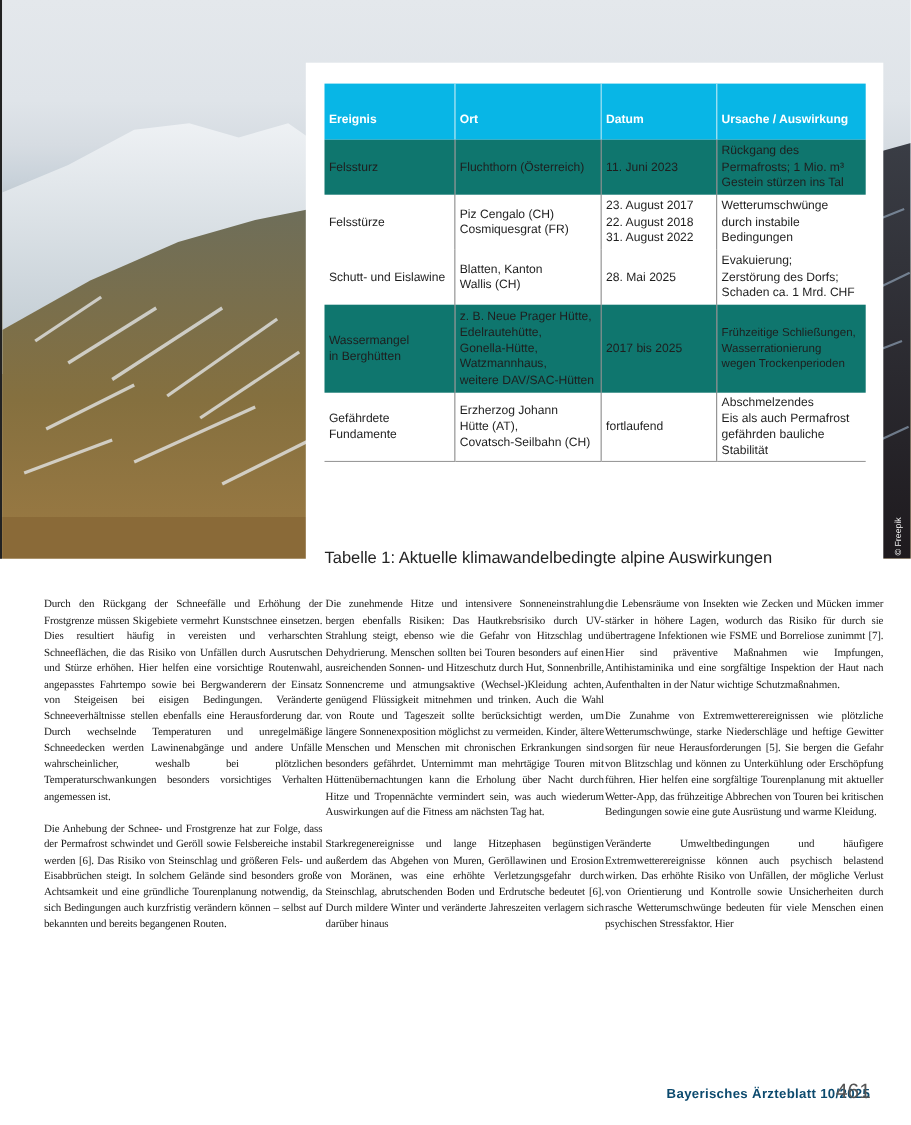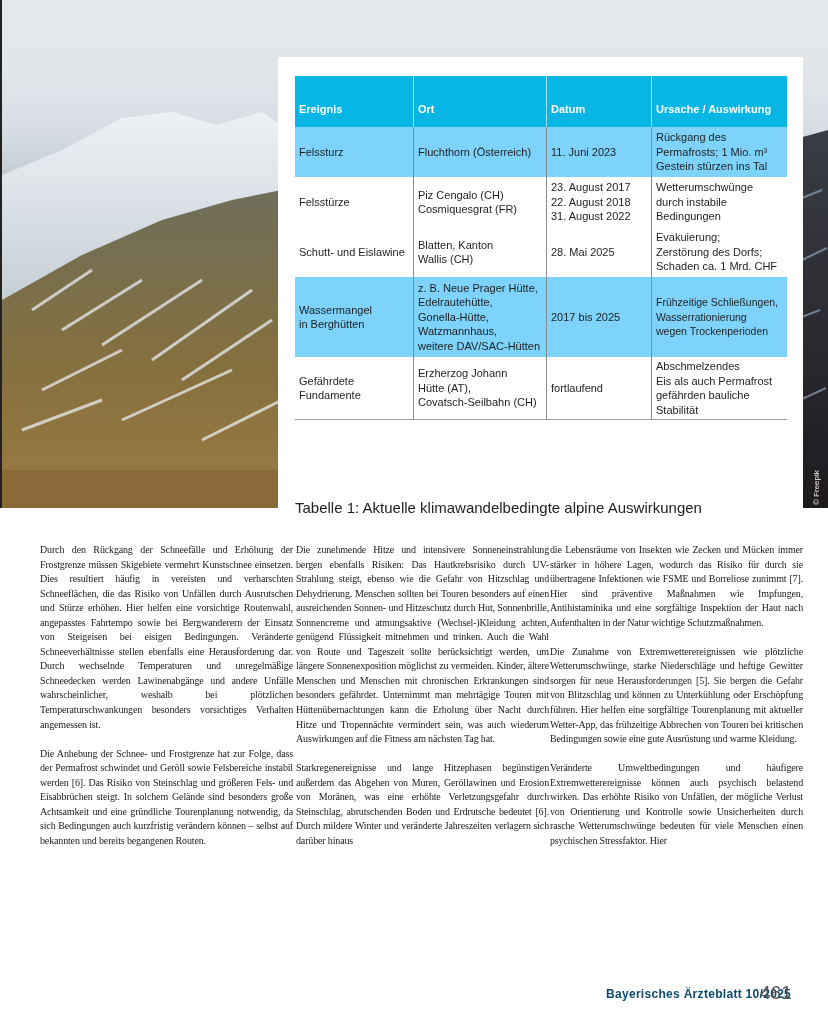--- a/index.html
+++ b/index.html
@@ -9,21 +9,21 @@
     background: linear-gradient(180deg, #e4e8ec 0%, #dfe4e9 18%, #d6dce2 26%, #c9d2da 32%, #b4bcc2 40%, #8e8b78 52%, #80744f 62%, #8a7245 74%, #9a7a45 86%, #8d6f3e 100%); }
   .photo .snow-peak { position:absolute; left:0; top:0; width:826px; height:508px; }
   .photo-white-below { position:absolute; left:0; top:508px; width:828px; height:515px; background:#fff; }
   .credit { position:absolute; left:812px; top:505px; transform:rotate(-90deg); transform-origin:left top; font-size:8px; color:#f0f0f0; white-space:nowrap; }
   .table-panel { position:absolute; left:278px; top:57px; width:525px; height:458px; background:#ffffff; }
   table.events { position:absolute; left:295px; top:76px; width:492px; border-collapse:collapse; font-size:11px; line-height:14.5px; }
   table.events th { background:#08b6e6; color:#fff; text-align:left; font-weight:bold; padding:18px 4px 2px 4px; height:31px; border-left:1px solid #a8e3f3; vertical-align:middle; }
   table.events th:first-child { border-left:none; }
   table.events td { padding:2px 4px; vertical-align:middle; border-left:1px solid #8a8a8a; color:#1e1e1e; }
   table.events td:first-child { border-left:none; }
-  table.events tr.alt td { background:#7dd3fc;margin-top:45px; }
+  table.events tr.alt td { background:#0f766e;margin-top:45px; }
   table.events tr.last td { border-bottom:1px solid #9a9a9a; }
   .caption { position:absolute; left:295px; top:499px; font-size:15px; color:#222; }
   .col { position:absolute; top:543px; width:253px; font-family:Liberation Serif, serif; font-size:10px; line-height:14.55px; color:#1a1a1a; text-align:justify; letter-spacing:-0.15px; }
   .col p { margin:0 0 14.5px 0; hyphens:manual; }
   .col1 { left:40px; }
   .col2 { left:296px; }
   .col3 { left:550px; }
   .footer { position:absolute; top:987px; left:606px; font-size:12px; font-weight:bold; color:#0c4a6e; letter-spacing:0.3px; }
   .pagenum { position:absolute; top:982px; left:760px; font-size:19px; color:#555; }
 </style>

